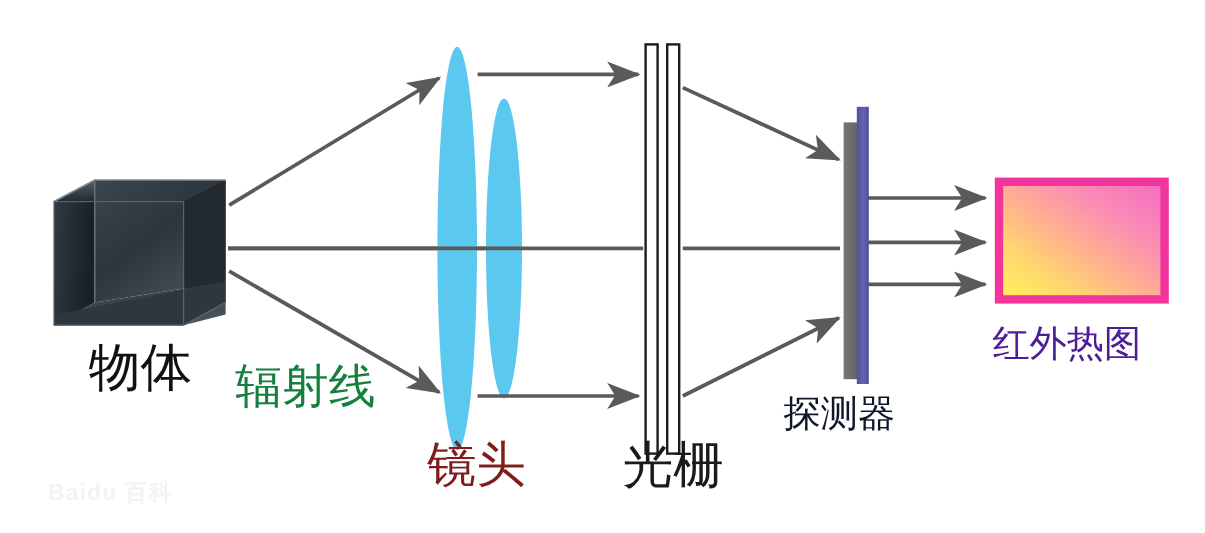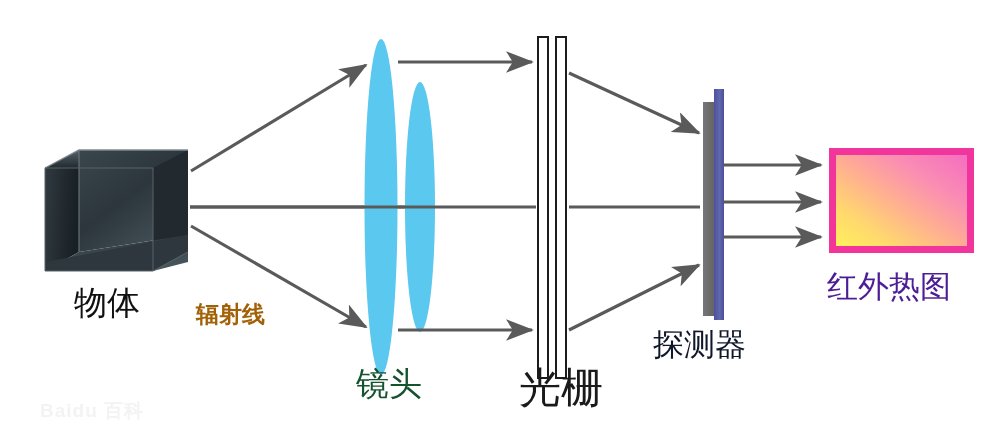--- a/index.html
+++ b/index.html
@@ -26,35 +26,34 @@
   }
   .lbl {
     position: absolute;
     white-space: nowrap;
     line-height: 1;
     font-family: "Liberation Sans", "DejaVu Sans", sans-serif;
   }
   #label-object {
     left: 74px;
     top: 286px;
-    font-size: 33px;
+    font-size: 43px;
     color: #111111;
   }
   #label-radiation {
     left: 196px;
     top: 303px;
-    font-size: 23px;
-    color: #a16207;
-    font-weight: bold;
+    font-size: 39px;
+    color: #15803d;
   }
   #label-lens {
     left: 356px;
     top: 367px;
-    font-size: 33px;
-    color: #14532d;
+    font-size: 41px;
+    color: #7f1d1d;
   }
   #label-grating {
     left: 519px;
     top: 367px;
     font-size: 42px;
     color: #1a1a1a;
   }
   #label-detector {
     left: 653px;
     top: 329px;

